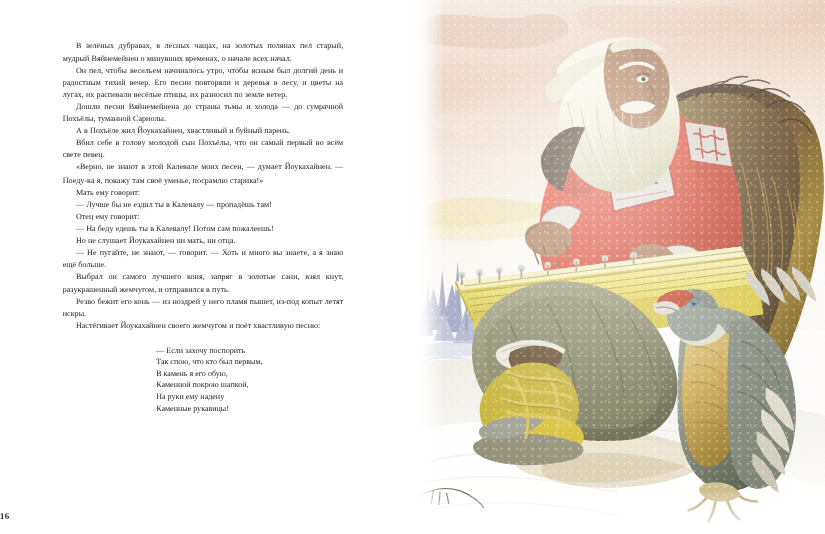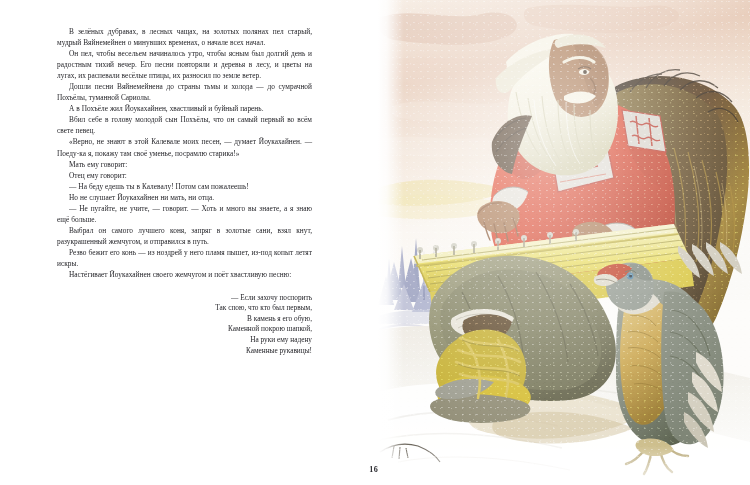--- a/index.html
+++ b/index.html
@@ -5,46 +5,46 @@
 <style>
   html,body{margin:0;padding:0;background:#ffffff;}
   body{width:750px;height:485px;overflow:hidden;
        font-family:"Liberation Serif","DejaVu Serif",serif;}
 
   #spread{position:relative;width:750px;height:485px;background:#fdfdfc;display:flex;}
 
   
   #left-page{position:relative;width:378px;height:485px;background:#ffffff;flex:0 0 378px;}
 
-  #text-column{position:absolute;left:57px;top:26px;width:255px;font-family:Liberation Serif, serif;}
+  #text-column{position:absolute;left:57px;top:36px;width:255px;font-family:Liberation Serif, serif;}
 
   .para{
     font-size:7.35px;
     line-height:11.05px;
     text-align:justify;
     text-align-last:left;
     text-indent:12px;
     margin:0;
     color:#1d1d22;
     letter-spacing:.02px;
     word-spacing:.1px;
   }
 
   #verse{margin-top:12.5px;padding-left:85px;}
   .verse-line{
     font-size:7.3px;
     line-height:10.6px;
     color:#1d1d22;
     white-space:nowrap;
-    text-align:right;
+    text-align:left;
   }
 
   #folio{
     position:absolute;left:0;top:465px;width:378px;
-    text-align:right;font-size:8.1px;font-weight:bold;color:#2a2a2f;
+    text-align:left;font-size:8.1px;font-weight:bold;color:#2a2a2f;
     letter-spacing:.3px;
   }
 
   
   #right-page{position:relative;width:372px;height:485px;flex:0 0 372px;overflow:hidden;background:#fdfcfa;}
   #illus{position:absolute;inset:0;}
   #illus svg{display:block;width:372px;height:485px;}
 
   
   #grain{
@@ -76,24 +76,25 @@
   <div id="left-page">
 
     <div id="text-column">
       <p class="para">В зелёных дубравах, в лесных чащах, на золотых полянах пел старый, мудрый Вяйнемейнен о минувших временах, о начале всех начал.</p>
       <p class="para">Он пел, чтобы весельем начиналось утро, чтобы ясным был долгий день и радостным тихий вечер. Его песни повторяли и деревья в лесу, и цветы на лугах, их распевали весёлые птицы, их разносил по земле ветер.</p>
       <p class="para">Дошли песни Вяйнемейнена до страны тьмы и холода — до сумрачной Похъёлы, туманной Сариолы.</p>
       <p class="para">А в Похъёле жил Йоукахайнен, хвастливый и буйный парень.</p>
       <p class="para">Вбил себе в голову молодой сын Похъёлы, что он самый первый во всём свете певец.</p>
       <p class="para">«Верно, не знают в этой Калевале моих песен, — думает Йоукахайнен. — Поеду-ка я, покажу там своё уменье, посрамлю старика!»</p>
       <p class="para">Мать ему говорит:</p>
+      <p class="para">— Лучше бы не ездил ты в Калевалу — пропадёшь там!</p>
       <p class="para">Отец ему говорит:</p>
       <p class="para">— На беду едешь ты в Калевалу! Потом сам пожалеешь!</p>
       <p class="para">Но не слушает Йоукахайнен ни мать, ни отца.</p>
-      <p class="para">— Не пугайте, не учите, — говорит. — Хоть и много вы знаете, а я знаю ещё больше.</p>
+      <p class="para">— Не пугайте, не знают, — говорит. — Хоть и много вы знаете, а я знаю ещё больше.</p>
       <p class="para">Выбрал он самого лучшего коня, запряг в золотые сани, взял кнут, разукрашенный жемчугом, и отправился в путь.</p>
       <p class="para">Резво бежит его конь — из ноздрей у него пламя пышет, из-под копыт летят искры.</p>
       <p class="para">Настёгивает Йоукахайнен своего жемчугом и поёт хвастливую песню:</p>
 
       <div id="verse">
         <div class="verse-line">— Если захочу поспорить</div>
         <div class="verse-line">Так спою, что кто был первым,</div>
         <div class="verse-line">В камень я его обую,</div>
         <div class="verse-line">Каменной покрою шапкой,</div>
         <div class="verse-line">На руки ему надену</div>

